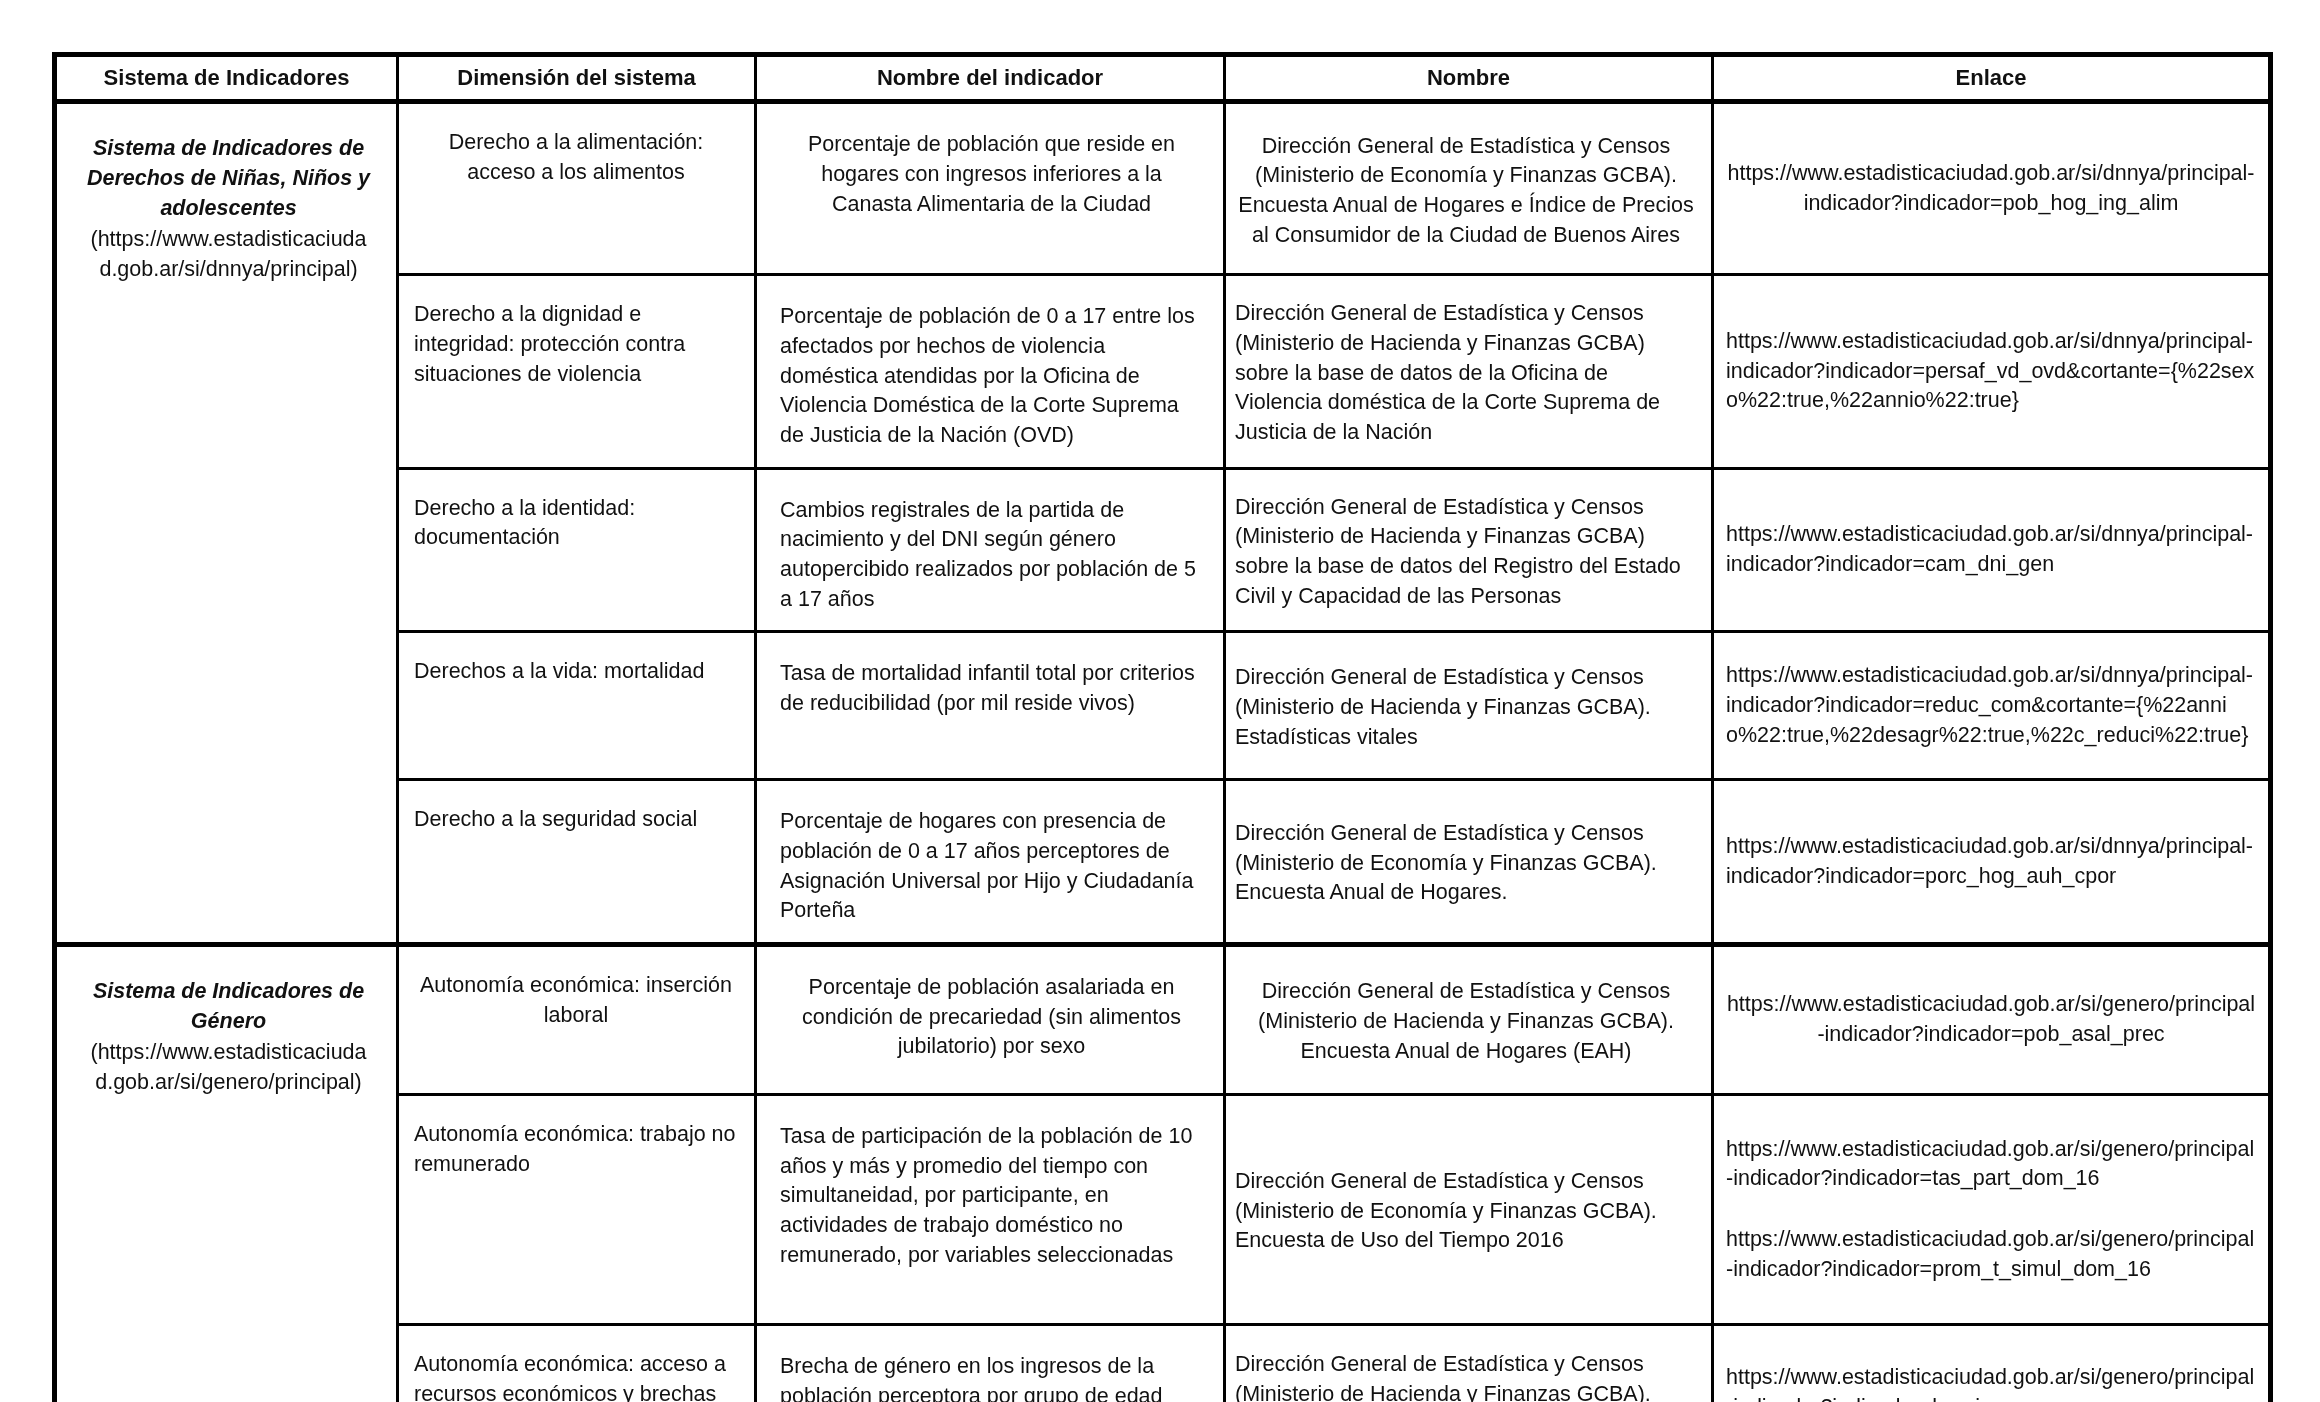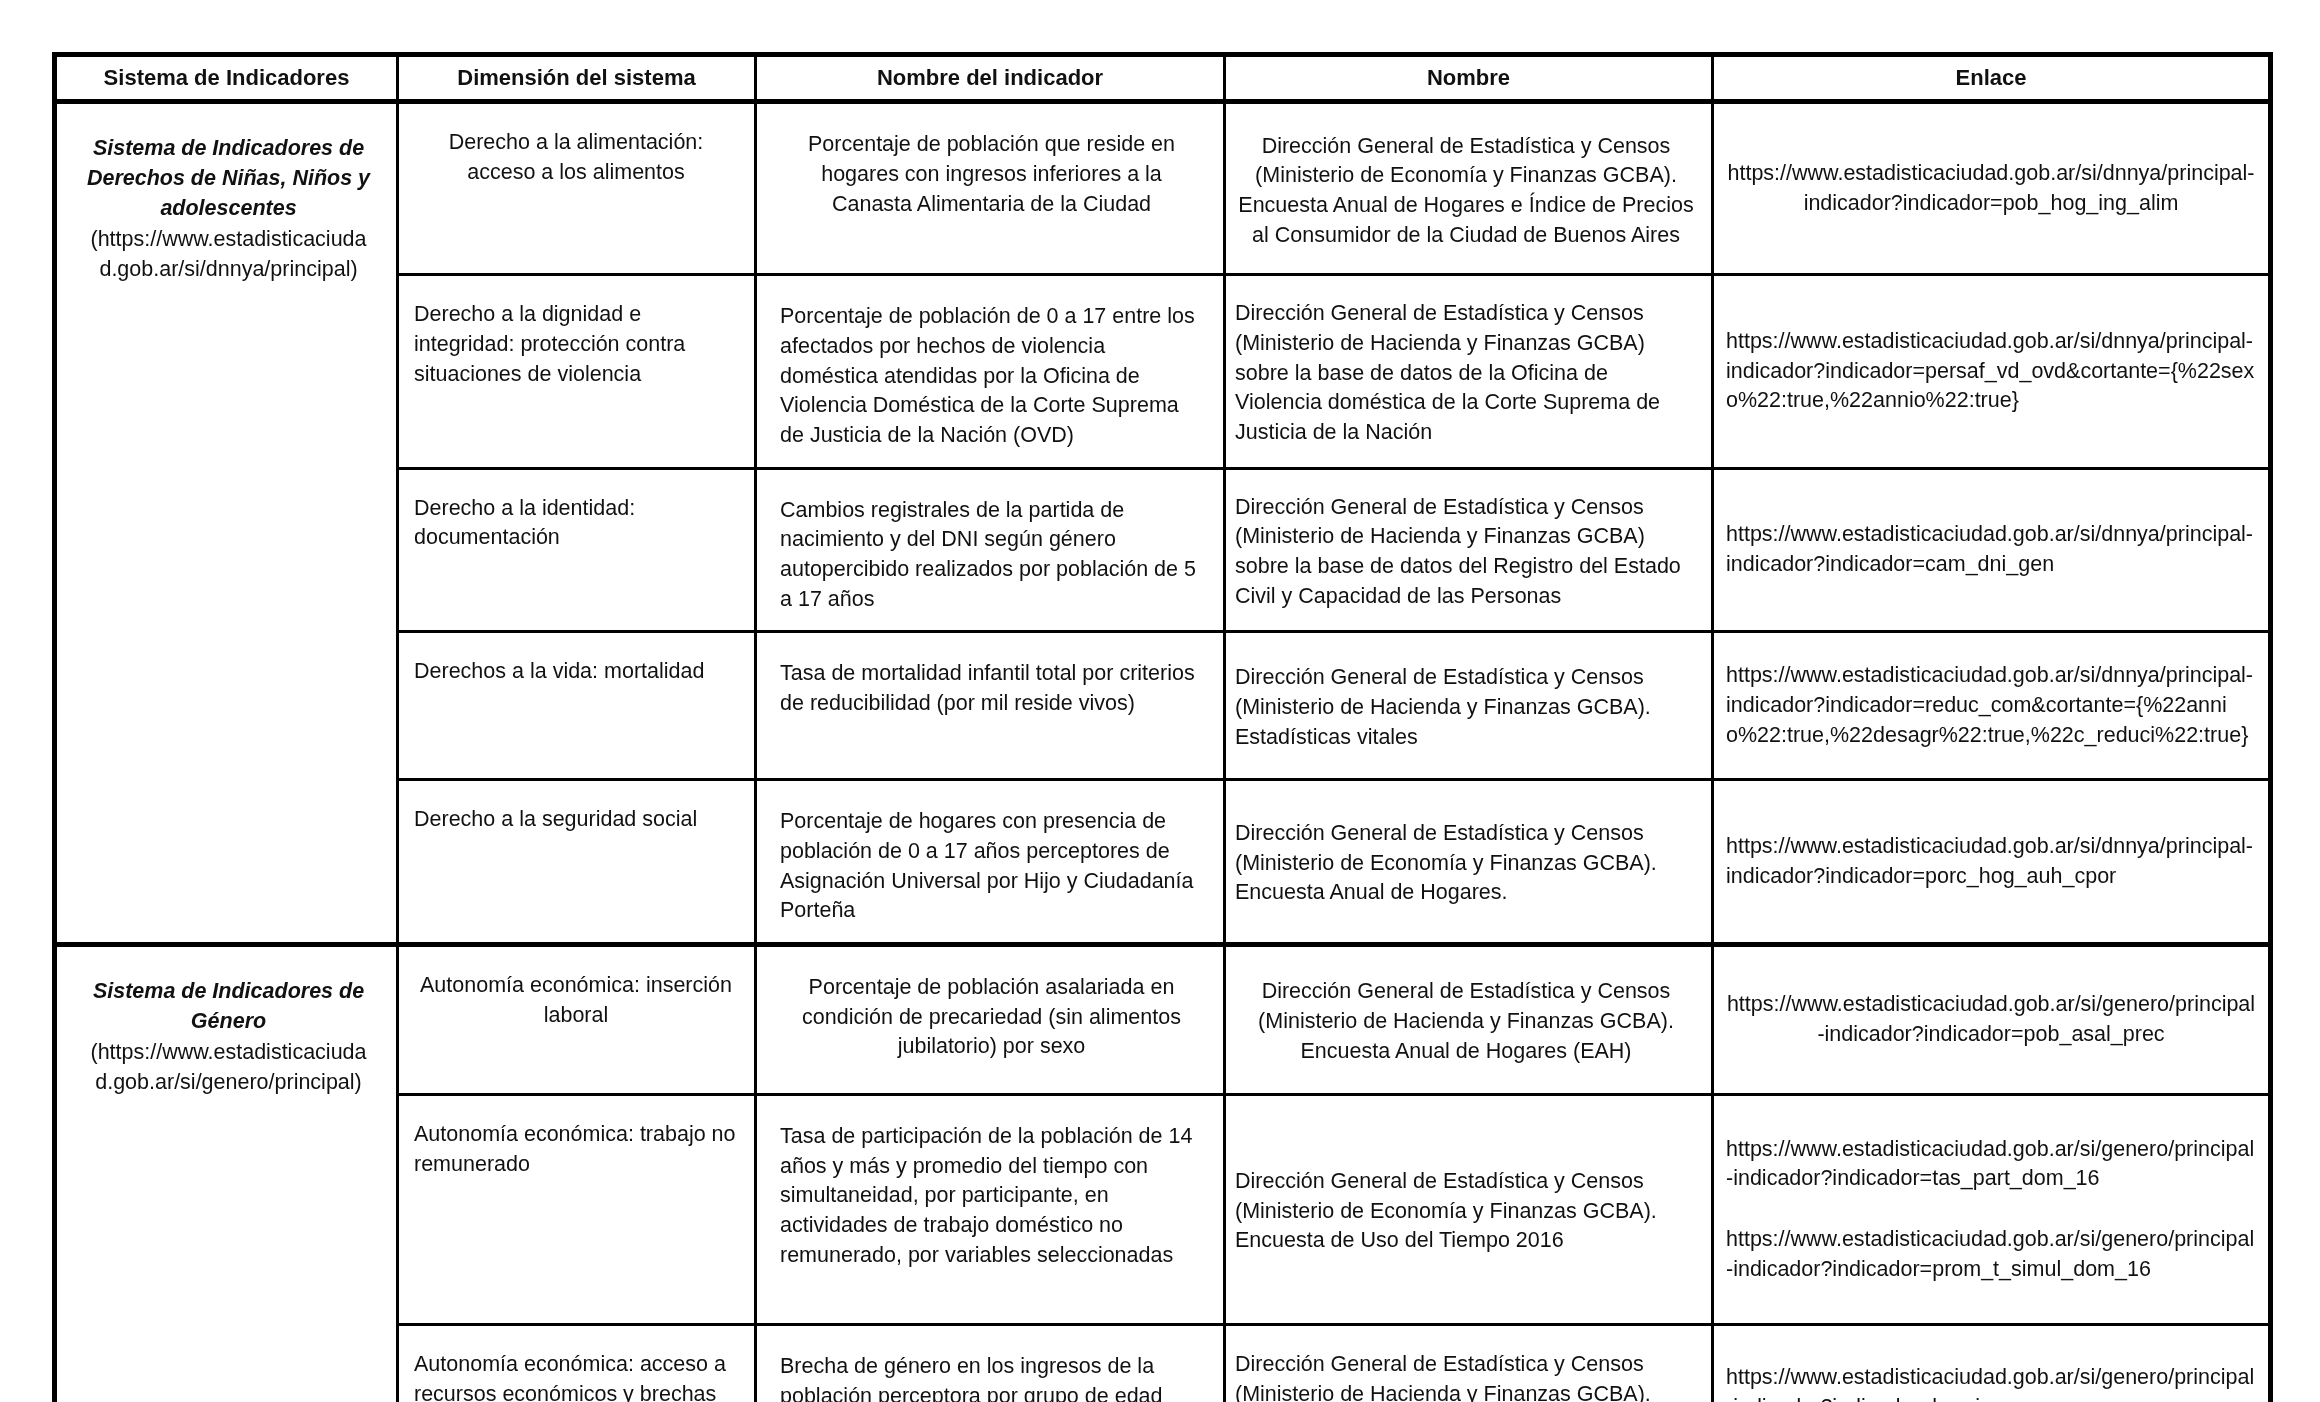--- a/index.html
+++ b/index.html
@@ -156,21 +156,21 @@
         </td>
         <td class="dim">Autonomía económica: inserción laboral</td>
         <td class="ind">Porcentaje de población asalariada en condición de precariedad (sin alimentos jubilatorio) por sexo</td>
         <td class="src">Dirección General de Estadística y Censos (Ministerio de Hacienda y Finanzas GCBA). Encuesta Anual de Hogares (EAH)</td>
         <td class="lnk">
           <div class="url">https://www.estadisticaciudad.gob.ar/si/genero/principal-indicador?indicador=pob_asal_prec</div>
         </td>
       </tr>
       <tr class="h7">
         <td class="dim">Autonomía económica: trabajo no remunerado</td>
-        <td class="ind">Tasa de participación de la población de 14 años y más y promedio del tiempo con simultaneidad, por participante, en actividades de trabajo doméstico no remunerado, por variables seleccionadas</td>
+        <td class="ind">Tasa de participación de la población de 10 años y más y promedio del tiempo con simultaneidad, por participante, en actividades de trabajo doméstico no remunerado, por variables seleccionadas</td>
         <td class="src">Dirección General de Estadística y Censos (Ministerio de Economía y Finanzas GCBA). Encuesta de Uso del Tiempo 2016</td>
         <td class="lnk">
           <div class="url">https://www.estadisticaciudad.gob.ar/si/genero/principal-indicador?indicador=tas_part_dom_16</div>
           <div class="url">https://www.estadisticaciudad.gob.ar/si/genero/principal-indicador?indicador=prom_t_simul_dom_16</div>
         </td>
       </tr>
       <tr class="h8">
         <td class="dim">Autonomía económica: acceso a recursos económicos y brechas de ingresos</td>
         <td class="ind">Brecha de género en los ingresos de la población perceptora por grupo de edad</td>
         <td class="src">Dirección General de Estadística y Censos (Ministerio de Hacienda y Finanzas GCBA). Encuesta Anual de Hogares (EAH)</td>

